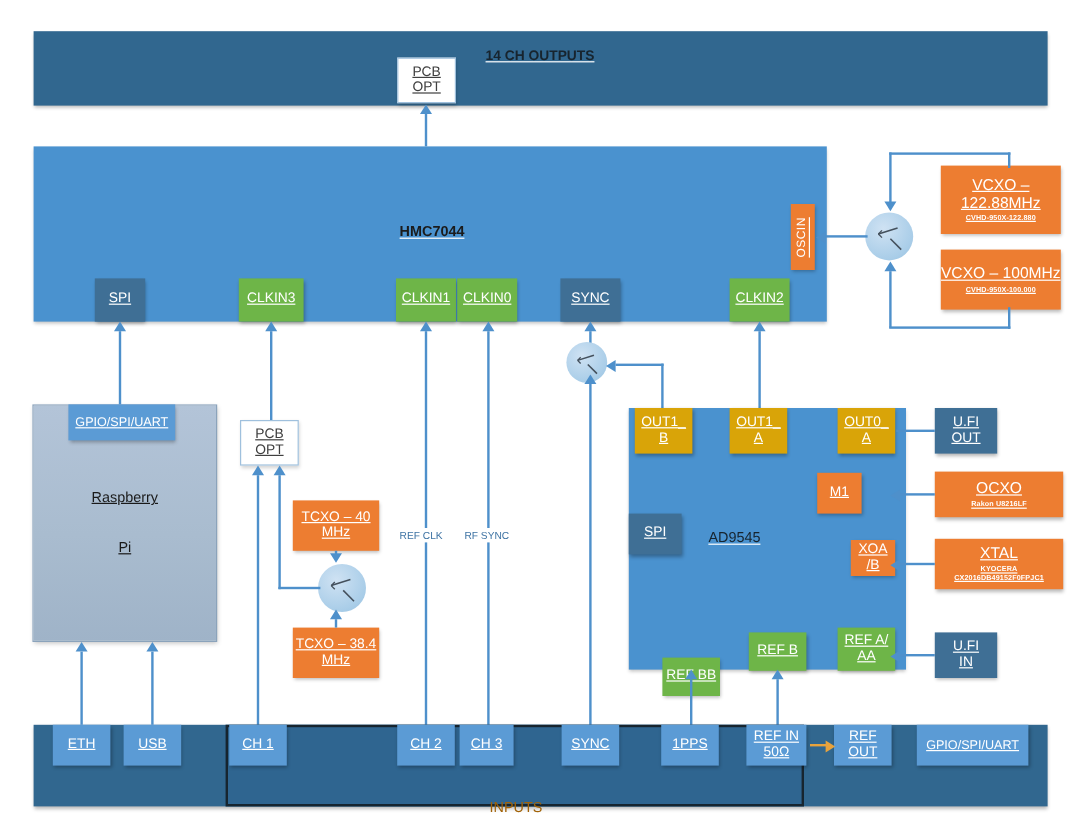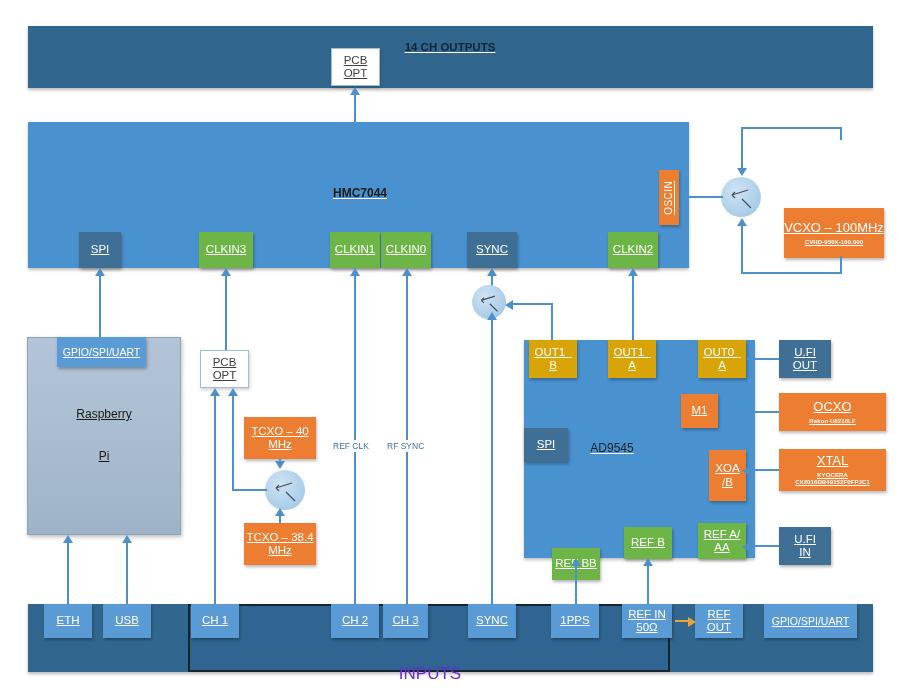--- a/index.html
+++ b/index.html
@@ -125,20 +125,25 @@
   <div class="blk c-green" style="left:381px;top:232px;width:50px;height:36px;">
     <span class="ttl">CLKIN0</span>
     </div>
   <div class="blk c-slate" style="left:467px;top:232px;width:50px;height:36px;">
     <span class="ttl">SYNC</span>
     </div>
   <div class="blk c-green" style="left:608px;top:232px;width:50px;height:36px;">
     <span class="ttl">CLKIN2</span>
     </div>
 
+  <div class="blk c-orange" style="left:784px;top:138px;width:100px;height:57px;flex-direction:column;">
+    <span class="ttl-lg">VCXO –</span>
+    <span class="ttl-lg">122.88MHz</span>
+    <span class="sub">CVHD-950X-122.880</span>
+  </div>
   <div class="blk c-orange" style="left:784px;top:208px;width:100px;height:50px;flex-direction:column;">
     <span class="ttl-lg">VCXO – 100MHz</span>
     <span class="sub">CVHD-950X-100.000</span>
   </div>
 
   <div class="sw" style="left:721px;top:177px;">
     <svg width="40" height="40" viewBox="0 0 40 40">
       <line x1="11" y1="18" x2="27" y2="13" stroke="#44505c" stroke-width="1.3"></line>
       <line x1="11" y1="18" x2="14" y2="15" stroke="#44505c" stroke-width="1.1"></line>
       <line x1="11" y1="18" x2="14" y2="21" stroke="#44505c" stroke-width="1.1"></line>
@@ -255,21 +260,21 @@
     <span class="ttl">A</span>
     </div>
 
   <div class="blk c-slate" style="left:524px;top:428px;width:44px;height:34px;">
     <span class="ttl">SPI</span>
     </div>
 
   <div class="blk c-orange" style="left:681px;top:394px;width:37px;height:34px;flex-direction:column;">
     <span class="ttl">M1</span>
     </div>
-  <div class="blk c-orange" style="left:709px;top:450px;width:37px;height:51px;flex-direction:column;">
+  <div class="blk c-orange" style="left:709px;top:450px;width:37px;height:30px;flex-direction:column;">
     <span class="ttl">XOA</span>
     <span class="ttl">/B</span>
     </div>
 
   <div class="blk c-green" style="left:552px;top:548px;width:48px;height:32px;">
     <span class="ttl">REF BB</span>
     </div>
   <div class="blk c-green" style="left:624px;top:527px;width:48px;height:32px;">
     <span class="ttl">REF B</span>
     </div>
@@ -307,21 +312,21 @@
   <div class="arr arr-left" style="left:742px;top:542px;"></div>
 
   <div class="wire wv" style="left:575px;top:566px;width:2px;height:38px;"></div>
   <div class="arr arr-up" style="left:571px;top:558px;"></div>
   <div class="wire wv" style="left:647px;top:566px;width:2px;height:38px;"></div>
   <div class="arr arr-up" style="left:643px;top:558px;"></div>
 
   <div class="blk c-darkbar" style="left:28px;top:604px;width:845px;height:68px;"></div>
   <div class="blk c-inputs" style="left:188px;top:604px;width:482px;height:68px;"></div>
   <div class="blk" style="left:350px;top:648px;width:160px;height:20px;background:transparent;box-shadow:none;">
-    <span style="font-size:17px;color:#6d28d9;margin-top:32px;">INPUTS</span>
+    <span style="font-size:12px;color:#a16207;margin-top:32px;">INPUTS</span>
   </div>
 
   <div class="blk c-lightb" style="left:44px;top:604px;width:48px;height:34px;">
     <span class="ttl">ETH</span>
     </div>
   <div class="blk c-lightb" style="left:103px;top:604px;width:48px;height:34px;">
     <span class="ttl">USB</span>
     </div>
   <div class="blk c-lightb" style="left:191px;top:604px;width:48px;height:34px;">
     <span class="ttl">CH 1</span>

